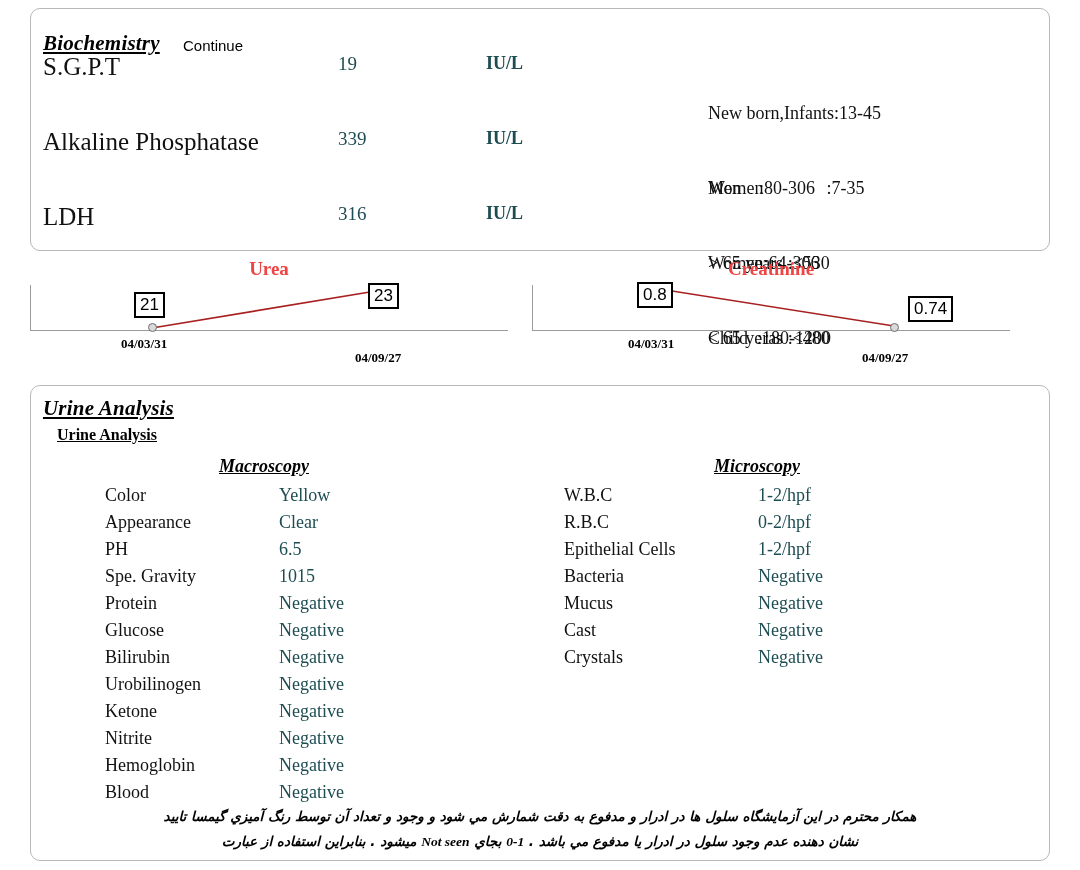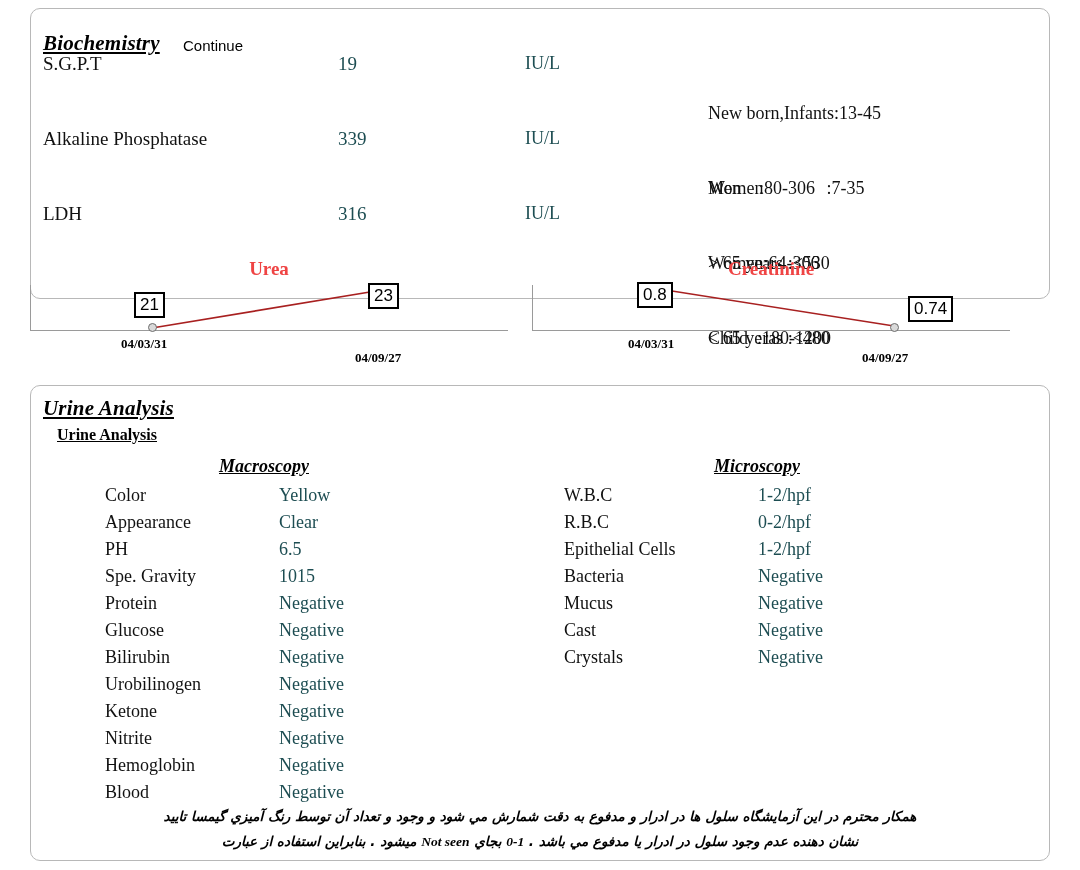--- a/index.html
+++ b/index.html
@@ -12,39 +12,39 @@
     overflow:hidden;
   }
   .panel{
     position:absolute;
     border:1px solid #b8b8b8;
     border-radius:10px;
     background:#fff;
     box-sizing:border-box;
   }
   
-  #biochem-panel{left:30px;top:8px;width:1020px;height:291px;}
+  #biochem-panel{left:30px;top:8px;width:1020px;height:243px;}
   .sec-title{
     font-family:"Liberation Serif", serif;
     font-style:italic;
     font-weight:bold;
     font-size:21px;
     text-decoration:underline;
     letter-spacing:.2px;
   }
   #biochem-title{position:absolute;left:12px;top:22px;}
   #biochem-continue{
     position:absolute;left:152px;top:28px;
     font-family:"Liberation Sans", sans-serif;
     font-size:15px;font-weight:normal;color:#000;
   }
   .bio-row{position:absolute;left:0;width:100%;}
-  .bio-name{position:absolute;left:12px;font-size:19px;color:#111;white-space:nowrap;}
+  .bio-name{position:absolute;left:12px;font-size:25px;color:#111;white-space:nowrap;}
   .bio-value{position:absolute;left:307px;font-size:19px;color:#1d4d52;white-space:nowrap;}
-  .bio-unit{position:absolute;left:494px;font-size:18px;color:#1d4d52;white-space:nowrap;}
+  .bio-unit{position:absolute;left:455px;font-size:18px;color:#1d4d52;white-space:nowrap;font-weight:bold;}
   .bio-ranges{position:absolute;left:677px;font-size:18px;color:#111;line-height:25px;white-space:pre;}
   .rng-line{display:block;white-space:pre;}
 
   
   .chart{position:absolute;}
   .chart-title{
     position:absolute;width:100%;text-align:center;
     font-family:"Liberation Serif", serif;
     font-weight:bold;font-size:19px;color:#ef4444;
     top:0;

